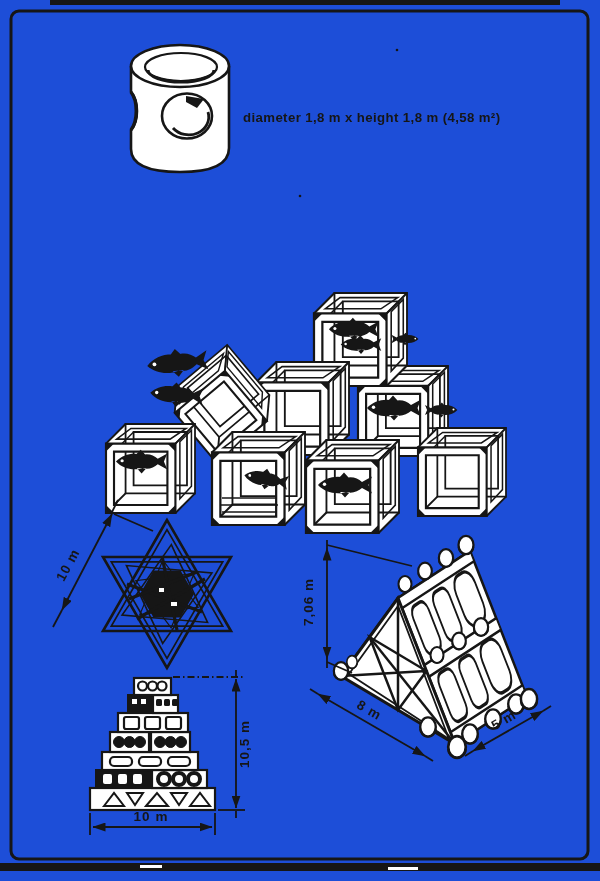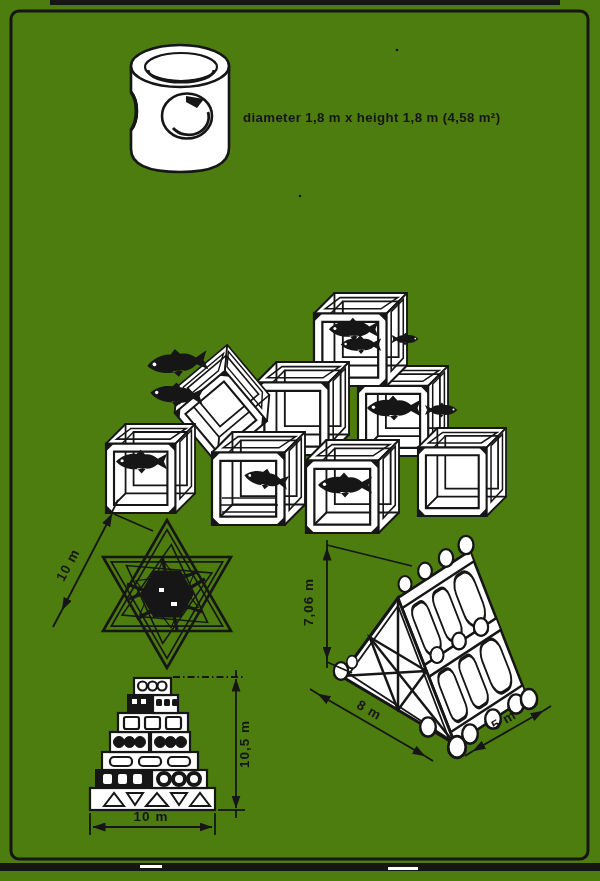--- a/index.html
+++ b/index.html
@@ -1,16 +1,16 @@
 <!DOCTYPE html>
 <html><head>
 <meta charset="utf-8">
 <style>
   html,body{margin:0;padding:0;background:#e8e8e8;}
-  .page{width:600px;height:881px;background:#4d7c0f;position:relative;margin:0 auto;overflow:hidden;}
+  .page{width:600px;height:881px;background:#1d4ed8;position:relative;margin:0 auto;overflow:hidden;}
   svg{display:block;}
   svg text{font-family:"Liberation Sans","DejaVu Sans",sans-serif;font-weight:700;fill:#161616;}
   .cap{font-size:13.2px;letter-spacing:0.4px;}
   .dim{font-size:13.5px;letter-spacing:1px;}
 </style>
 </head>
 <body>
 
 <div class="page">
 <svg viewBox="0 0 600 881" width="600" height="881">

